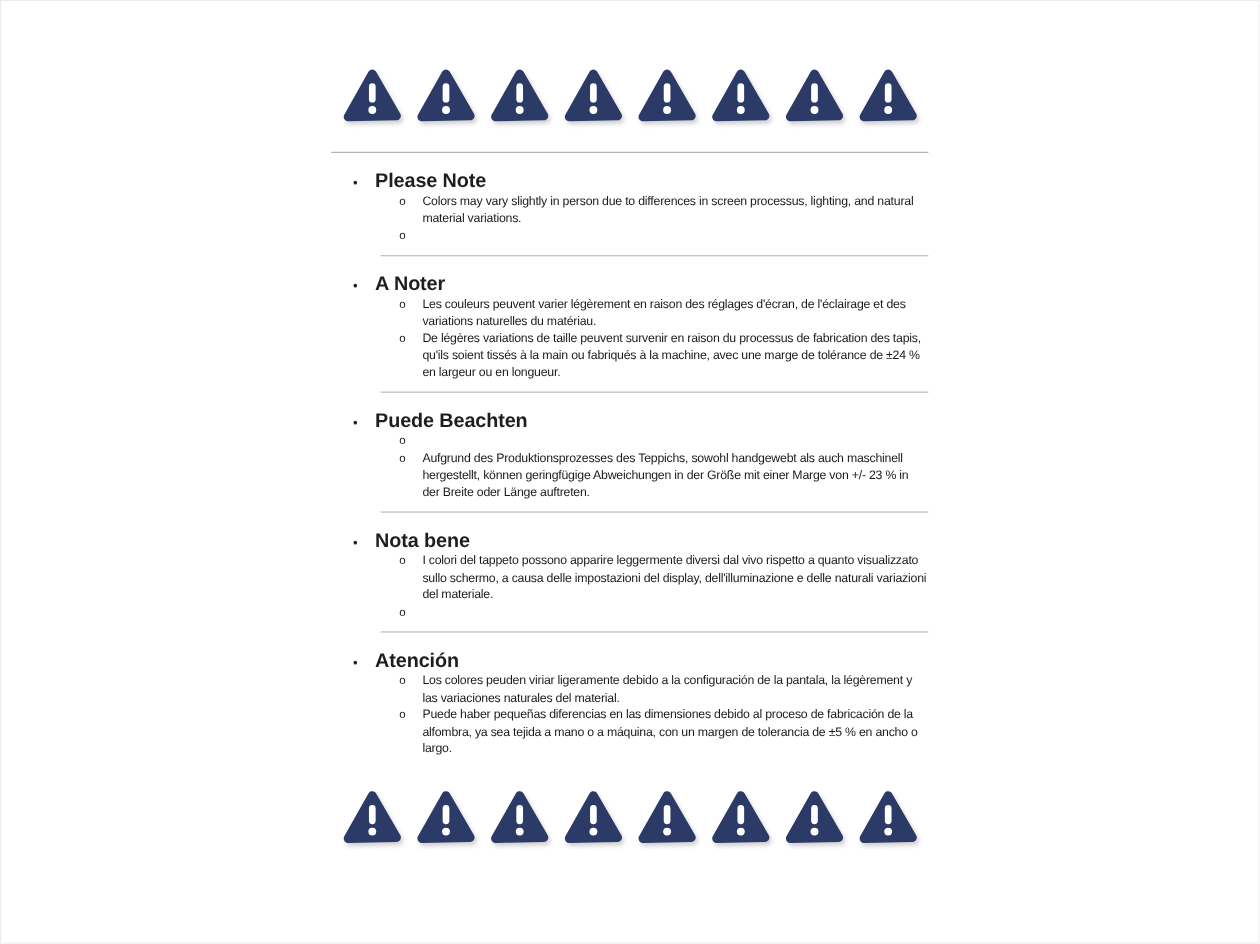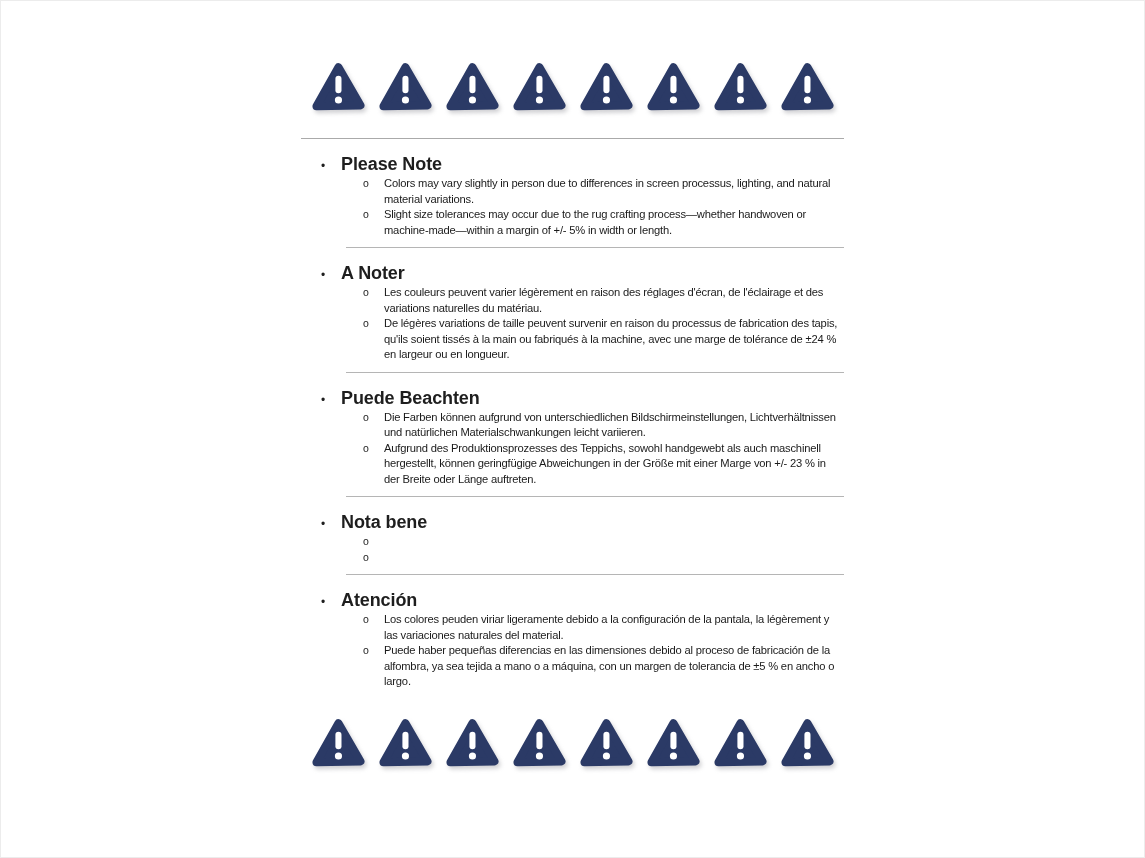--- a/index.html
+++ b/index.html
@@ -132,21 +132,20 @@
           <div class="heading-row">
             <span class="bullet">•</span>
             <span class="heading">Please Note</span>
           </div>
           <div class="sub-item">
             <span class="obullet">o</span>
             <div class="text">Colors may vary slightly in person due to differences in screen processus, lighting, and natural material variations.</div>
           </div>
           <div class="sub-item">
             <span class="obullet">o</span>
-            <div class="text">Slight size tolerances may occur due to the rug crafting process—whether handwoven or machine-made—within a margin of +/- 5% in width or length.</div>
           </div>
         </div>
         <hr class="divider indent">
         <div class="section">
           <div class="heading-row">
             <span class="bullet">•</span>
             <span class="heading">A Noter</span>
           </div>
           <div class="sub-item">
             <span class="obullet">o</span>
@@ -158,35 +157,35 @@
           </div>
         </div>
         <hr class="divider indent">
         <div class="section">
           <div class="heading-row">
             <span class="bullet">•</span>
             <span class="heading">Puede Beachten</span>
           </div>
           <div class="sub-item">
             <span class="obullet">o</span>
-            <div class="text">Die Farben können aufgrund von unterschiedlichen Bildschirmeinstellungen, Lichtverhältnissen und natürlichen Materialschwankungen leicht variieren.</div>
           </div>
           <div class="sub-item">
             <span class="obullet">o</span>
             <div class="text">Aufgrund des Produktionsprozesses des Teppichs, sowohl handgewebt als auch maschinell hergestellt, können geringfügige Abweichungen in der Größe mit einer Marge von +/- 23 % in der Breite oder Länge auftreten.</div>
           </div>
         </div>
         <hr class="divider indent">
         <div class="section">
           <div class="heading-row">
             <span class="bullet">•</span>
             <span class="heading">Nota bene</span>
           </div>
           <div class="sub-item">
             <span class="obullet">o</span>
+            <div class="text">I colori del tappeto possono apparire leggermente diversi dal vivo rispetto a quanto visualizzato sullo schermo, a causa delle impostazioni del display, dell'illuminazione e delle naturali variazioni del materiale.</div>
           </div>
           <div class="sub-item">
             <span class="obullet">o</span>
           </div>
         </div>
         <hr class="divider indent">
         <div class="section">
           <div class="heading-row">
             <span class="bullet">•</span>
             <span class="heading">Atención</span>

